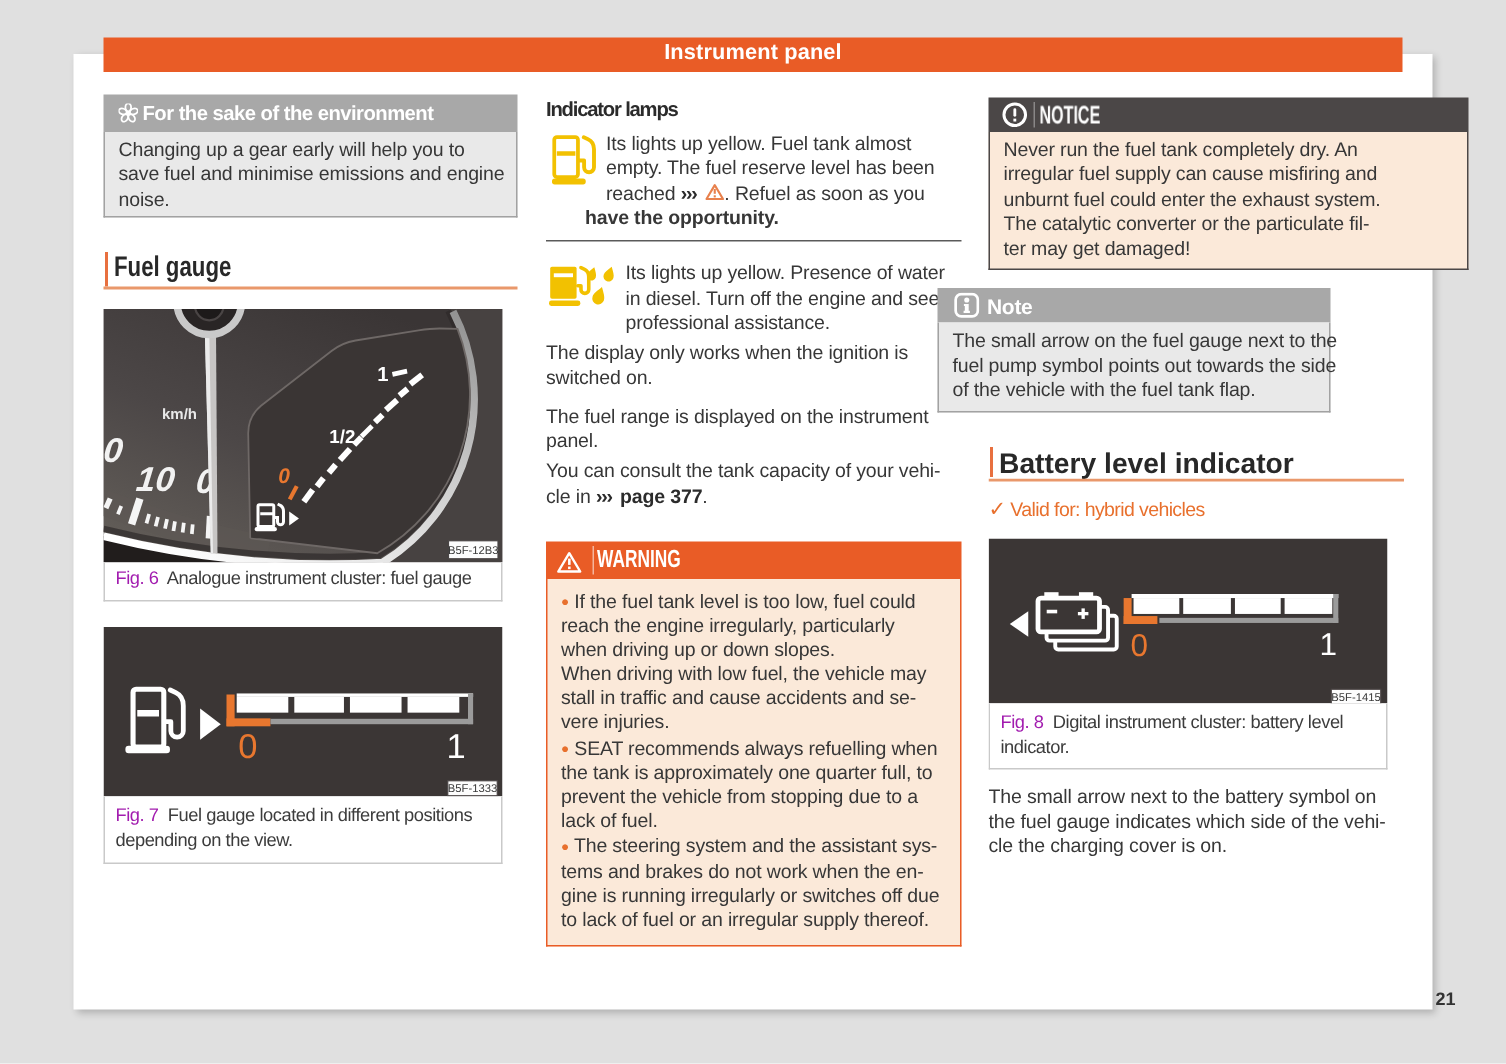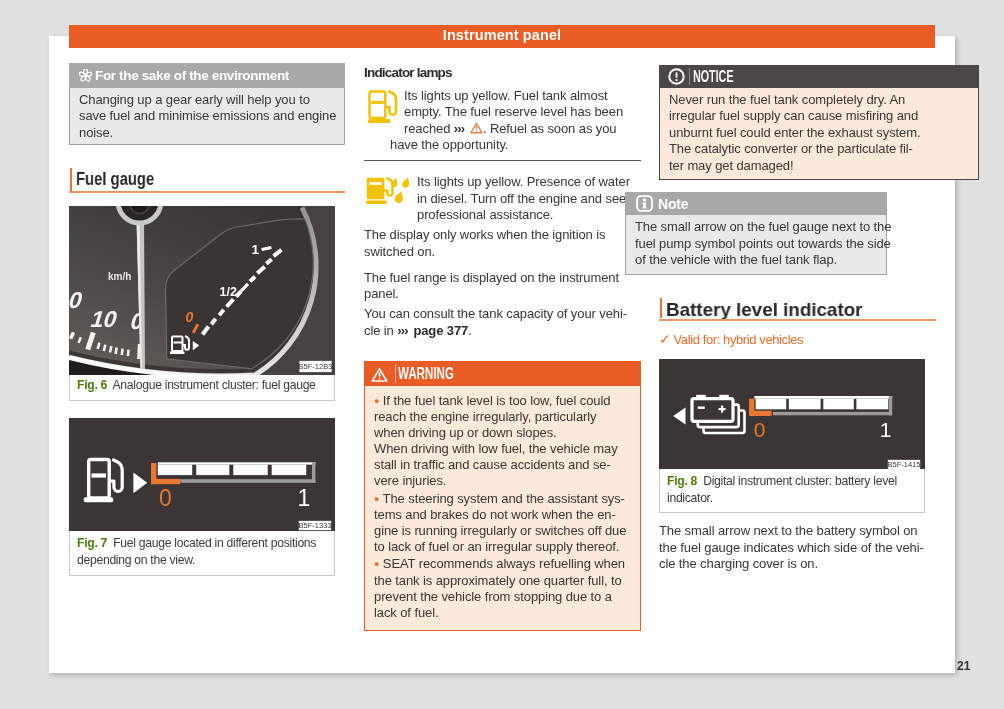--- a/index.html
+++ b/index.html
@@ -15,21 +15,21 @@
   .arr{font-weight:bold;color:#2b2b2b;letter-spacing:-0.8px;margin-right:2px;}
   
   .ghead{background:#a8a8a8;color:#fff;font-weight:bold;font-size:13.5px;height:25px;
          display:flex;align-items:center;letter-spacing:-0.35px;}
   .gbody{background:#e9e9e9;border:1px solid #a2a2a2;border-top:none;}
   
   .h1{font-weight:bold;color:#282828;font-size:19px;letter-spacing:0;white-space:nowrap;transform-origin:0 100%;will-change:transform;-webkit-font-smoothing:antialiased;}
   .hbar{width:2.5px;background:#e8703f;}
   .hline{height:2px;background:#e9986b;}
   .cap{font-size:12.2px;line-height:17px;color:#3c3c3c;letter-spacing:-0.3px;white-space:nowrap;}
-  .fign{color:#4d7c0f;font-weight:bold;}
+  .fign{color:#a21caf;font-weight:normal;}
   .capbox{border:1px solid #c9c9c9;border-top:none;background:#fff;}
   .whead{background:#e95c26;height:25px;display:flex;align-items:center;color:#fff;}
   .nhead{background:#4b4747;height:23px;display:flex;align-items:center;color:#fff;}
   .condensed{display:inline-block;transform-origin:0 50%;font-weight:bold;will-change:transform;-webkit-font-smoothing:antialiased;}
   .pbody{background:#fbe9d9;}
   .sep{width:1px;align-self:stretch;margin:3px 0;}
   .blt{color:#e8702d;font-size:9px;vertical-align:1px;}
 </style>
 </head>
 <body>
@@ -184,21 +184,21 @@
  <rect x="1.5" y="1.4" width="15.8" height="26.6" rx="1.8" stroke-width="2.5"></rect>
  <path d="M3.2,12.4 h12.4" stroke-width="3"></path>
  <path d="M18.2,17 L21.4,17 L21.4,21.5 A3.3,3.3 0 0 0 28,21.5 L28,9.5 Q28,4.6 24,2.8 L21.2,1.5" stroke-width="2.6" stroke-linecap="round" stroke-linejoin="round"></path>
 </g>
 <rect x="0" y="29" width="22.5" height="4" rx="1.8" fill="#f2c101"></rect>
 </svg></div>
 <div class="abs txt" style="left:404px;top:87.5px;width:245px;">Its lights up yellow. Fuel tank almost<br>empty. The fuel reserve level has been<br>reached <span class="arr">›››</span> <svg width="13" height="12" viewBox="0 0 13 12" style="vertical-align:-1px;">
       <path d="M6.5,1.4 L12,10.7 H1 Z" fill="none" stroke="#e8814d" stroke-width="1.4" stroke-linejoin="round"></path>
       <rect x="5.8" y="4" width="1.4" height="3.2" fill="#e8814d"></rect>
       <rect x="5.8" y="8.2" width="1.4" height="1.4" fill="#e8814d"></rect>
-    </svg>. Refuel as soon as you<br><span style="position:relative;left:-14px;">have the opportunity.</span></div>
+    </svg>. Refuel as soon as you<br><span style="position:relative;left:-14px;font-weight:bold;">have the opportunity.</span></div>
 
 <div class="abs" style="left:364px;top:160px;width:277px;height:1px;background:#5a5a5a;"></div>
 
 <div class="abs" style="left:366px;top:177px;width:50px;height:31px;"><svg width="52" height="31" viewBox="0 0 52 31">
 <rect x="0.8" y="0.8" width="17.6" height="21.4" rx="1.2" fill="#f2c101"></rect>
 <rect x="3.2" y="5.2" width="12.8" height="2.6" fill="#fff"></rect>
 <rect x="0" y="23.4" width="20.9" height="3.6" rx="1.6" fill="#f2c101"></rect>
 <path d="M19.2,13.5 L21.3,13.5 L21.3,16 A2.6,2.6 0 0 0 26.5,16 L26.5,7.5 Q26.5,3.8 23.4,2.4 L21.3,1.4" stroke="#f2c101" stroke-width="2.4" fill="none" stroke-linecap="round" stroke-linejoin="round"></path>
 <g fill="#f2c101">
  <path d="M0,0 C1.7,2.6 3,4.3 3,6.1 A3,3 0 1 1 -3,6.1 C-3,4.3 -1.7,2.6 0,0 Z" transform="translate(30.2,1.2) rotate(18)"></path>
@@ -220,22 +220,22 @@
           <rect x="7.7" y="5.4" width="1.7" height="4.2" fill="#fff"></rect>
           <rect x="7.7" y="10.7" width="1.7" height="1.7" fill="#fff"></rect>
         </svg>
       </span>
     <span class="sep" style="background:rgba(255,255,255,.55);margin-left:8.5px;"></span>
     <span class="condensed" style="margin-left:2px;font-size:16.5px;transform:scaleX(0.70);">WARNING</span>
   </div>
   <div class="pbody txt" style="border:1px solid #e95c26;border-top:none;padding:5px 8px 9px 9px;line-height:16.1px;">
     <div style="margin-top:1.5px;"><span class="blt">●</span> If the fuel tank level is too low, fuel could<br>reach the engine irregularly, particularly<br>when driving up or down slopes.</div>
     <div>When driving with low fuel, the vehicle may<br>stall in traffic and cause accidents and se-<br>vere injuries.</div>
+    <div style="margin-top:1.5px;"><span class="blt">●</span> SEAT recommends always refuelling when<br>the tank is approximately one quarter full, to<br>prevent the vehicle from stopping due to a<br>lack of fuel.</div>
     <div style="margin-top:1.5px;"><span class="blt">●</span> The steering system and the assistant sys-<br>tems and brakes do not work when the en-<br>gine is running irregularly or switches off due<br>to lack of fuel or an irregular supply thereof.</div>
-    <div style="margin-top:1.5px;"><span class="blt">●</span> SEAT recommends always refuelling when<br>the tank is approximately one quarter full, to<br>prevent the vehicle from stopping due to a<br>lack of fuel.</div>
   </div>
 </div>
 
 <div class="abs" style="left:659px;top:65px;width:320px;">
   <div class="nhead">
     <span style="width:17px;height:17px;margin:0 0 0 9px;">
         <svg width="17" height="17" viewBox="0 0 17 17" style="display:block;">
           <circle cx="8.5" cy="8.5" r="7.2" fill="none" stroke="#fff" stroke-width="2"></circle>
           <rect x="7.6" y="4.2" width="1.9" height="5.6" rx="0.9" fill="#fff"></rect>
           <rect x="7.6" y="11.1" width="1.9" height="1.9" fill="#fff"></rect>

